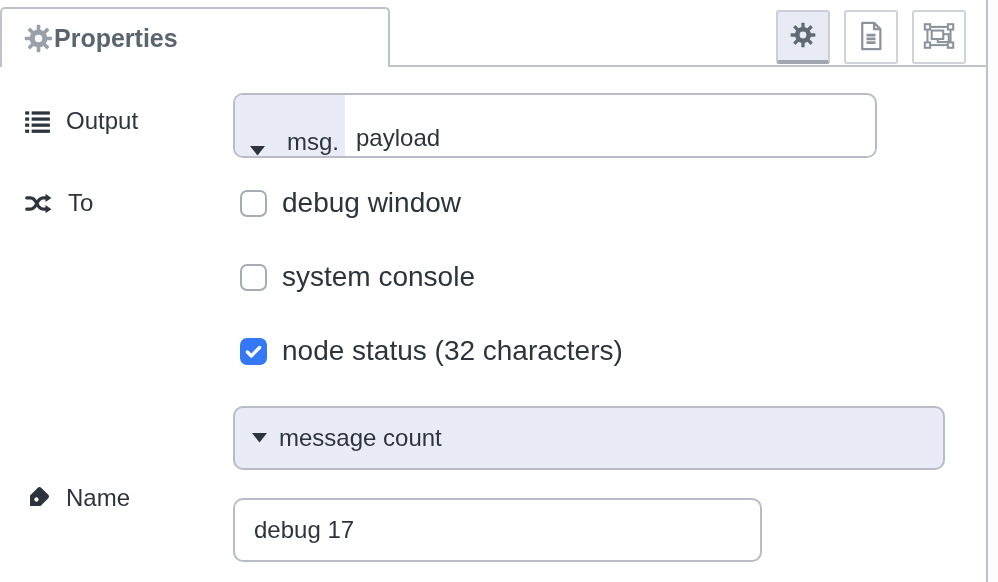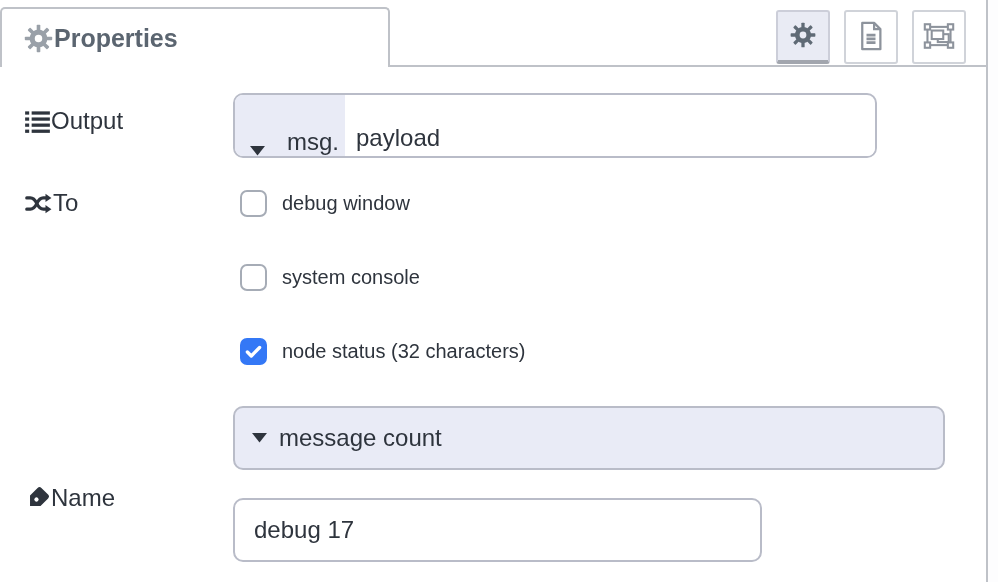--- a/index.html
+++ b/index.html
@@ -21,39 +21,39 @@
     display:flex; align-items:center; gap:0; padding-left:21px; }
   .tab .gear { color:#99a0a8; display:flex; }
   .tab-title { font-size:25px; font-weight:bold; color:#5b6570; }
 
   .toolbar { position:absolute; top:10px; right:20px; display:flex; gap:14px; }
   .tool-btn { width:54px; height:54px; background:#fff; border:2px solid #d0d3d9; border-radius:3px;
     display:flex; align-items:center; justify-content:center; color:#8d939c; cursor:pointer; }
   .tool-btn.active { background:#e9ebf4; border-color:#ccced9; border-bottom:4px solid #a2a6ae; color:#5f6a75; }
 
   
-  .field-label { position:absolute; left:24px; display:flex; align-items:center; gap:0;
+  .field-label { position:absolute; left:24px; display:flex; align-items:center; gap:15px;
     font-size:24px; color:#2e343d; height:34px; }
   .field-label .licon { display:flex; color:#2e343d; }
 
   
   .typed-input { position:absolute; left:233px; top:93px; width:644px; height:65px;
     border:2px solid #b9bcc8; border-radius:10px; background:#fff; display:flex; overflow:hidden; }
   .ti-button { width:110px; background:#e9ebf6; display:flex; align-items:flex-end; gap:22px;
     padding-left:15px; font-size:24px; color:#2e343d; cursor:pointer; flex:none; }
   .ti-input { flex:1; border:none; outline:none; font-family:inherit; font-size:24px;
     color:#2e343d; padding:0 0 0 11px; background:#fff;margin-top:24px; }
 
   .checkbox-row { position:absolute; left:240px; display:flex; align-items:center; gap:15px; height:28px; }
   .checkbox { width:27px; height:27px; border:2.5px solid #a6acb6; border-radius:7px; background:#fff;
     display:flex; align-items:center; justify-content:center; cursor:pointer; flex:none; }
   .checkbox svg { display:none; }
   .checkbox[data-checked="true"] { background:#3478f6; border-color:#3478f6; }
   .checkbox[data-checked="true"] svg { display:block; }
-  .checkbox-label { font-size:20px; color:#2e343d; cursor:pointer; }
+  .checkbox-label { font-size:28px; color:#2e343d; cursor:pointer; }
 
   .select-btn { position:absolute; left:233px; top:406px; width:712px; height:64px;
     background:#e9ebf6; border:2px solid #b9bcc8; border-radius:10px;
     display:flex; align-items:center; gap:12px; padding-left:17px; font-size:24px; color:#2e343d; cursor:pointer; }
 
   .name-input { position:absolute; left:233px; top:498px; width:529px; height:64px;
     border:2px solid #b9bcc8; border-radius:10px; background:#fff; font-family:inherit;
     font-size:24px; color:#2e343d; padding-left:19px; outline:none; }
 
   .caret { display:flex; color:#2e343d; }

